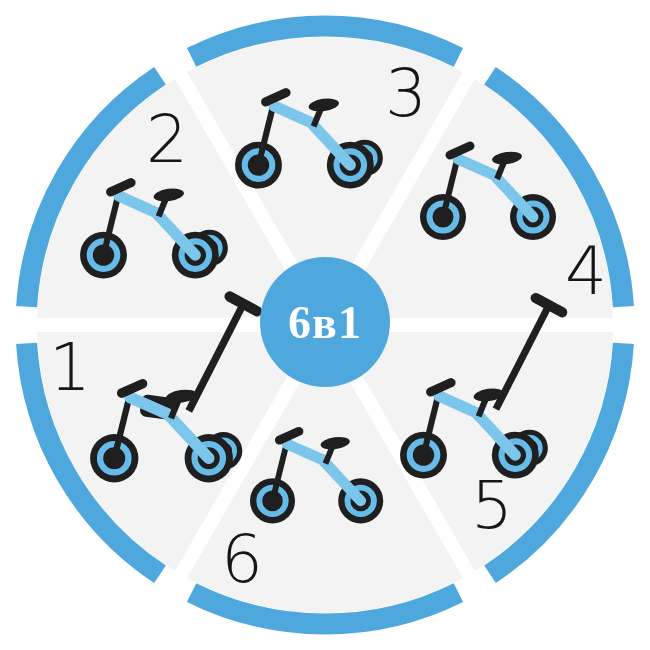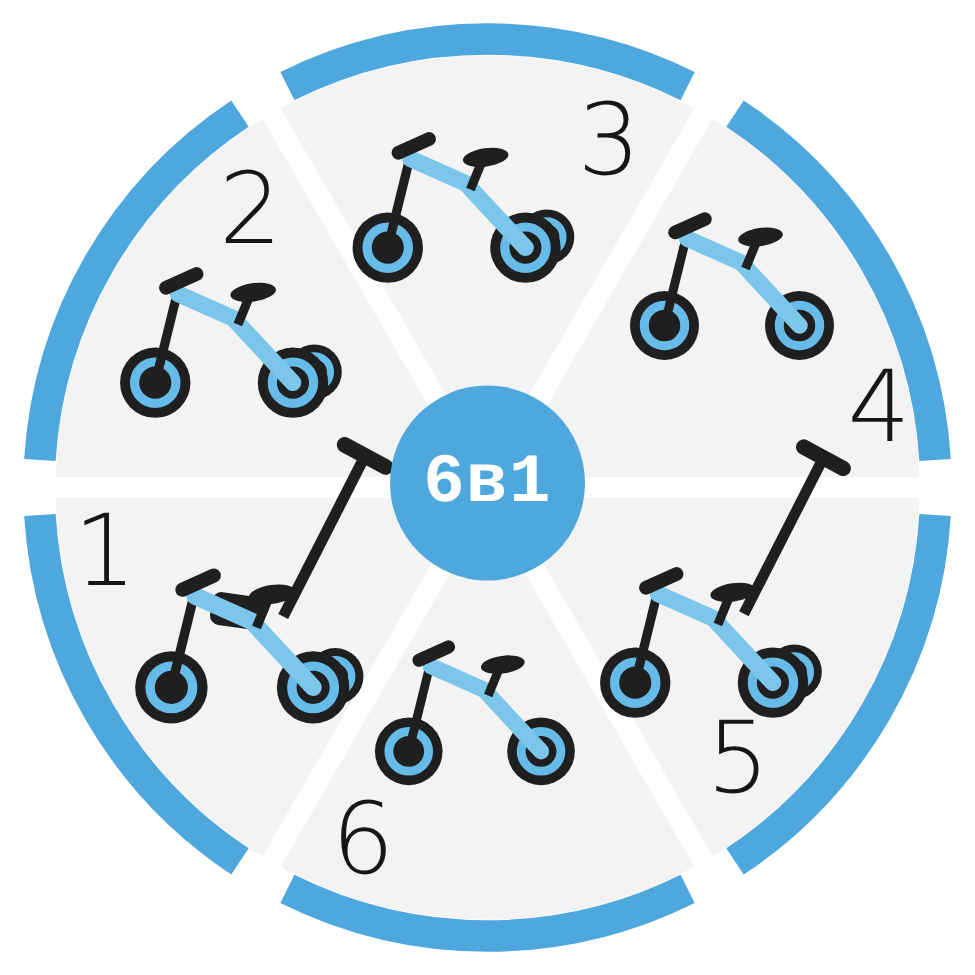--- a/index.html
+++ b/index.html
@@ -18,21 +18,21 @@
     font-weight:200;
     font-size:66px;
     line-height:1;
     color:#161616;
     user-select:none;
   }
   .center-label{
     position:absolute;
     left:325px;top:322px;
     transform:translate(-50%,-50%);
-    font-family:Liberation Mono, monospace;
+    font-family:Liberation Serif, serif;
     font-weight:bold;
     font-size:46px;
     letter-spacing:1px;
     color:#ffffff;
     user-select:none;
   }
 </style>
 </head>
 <body>
 

